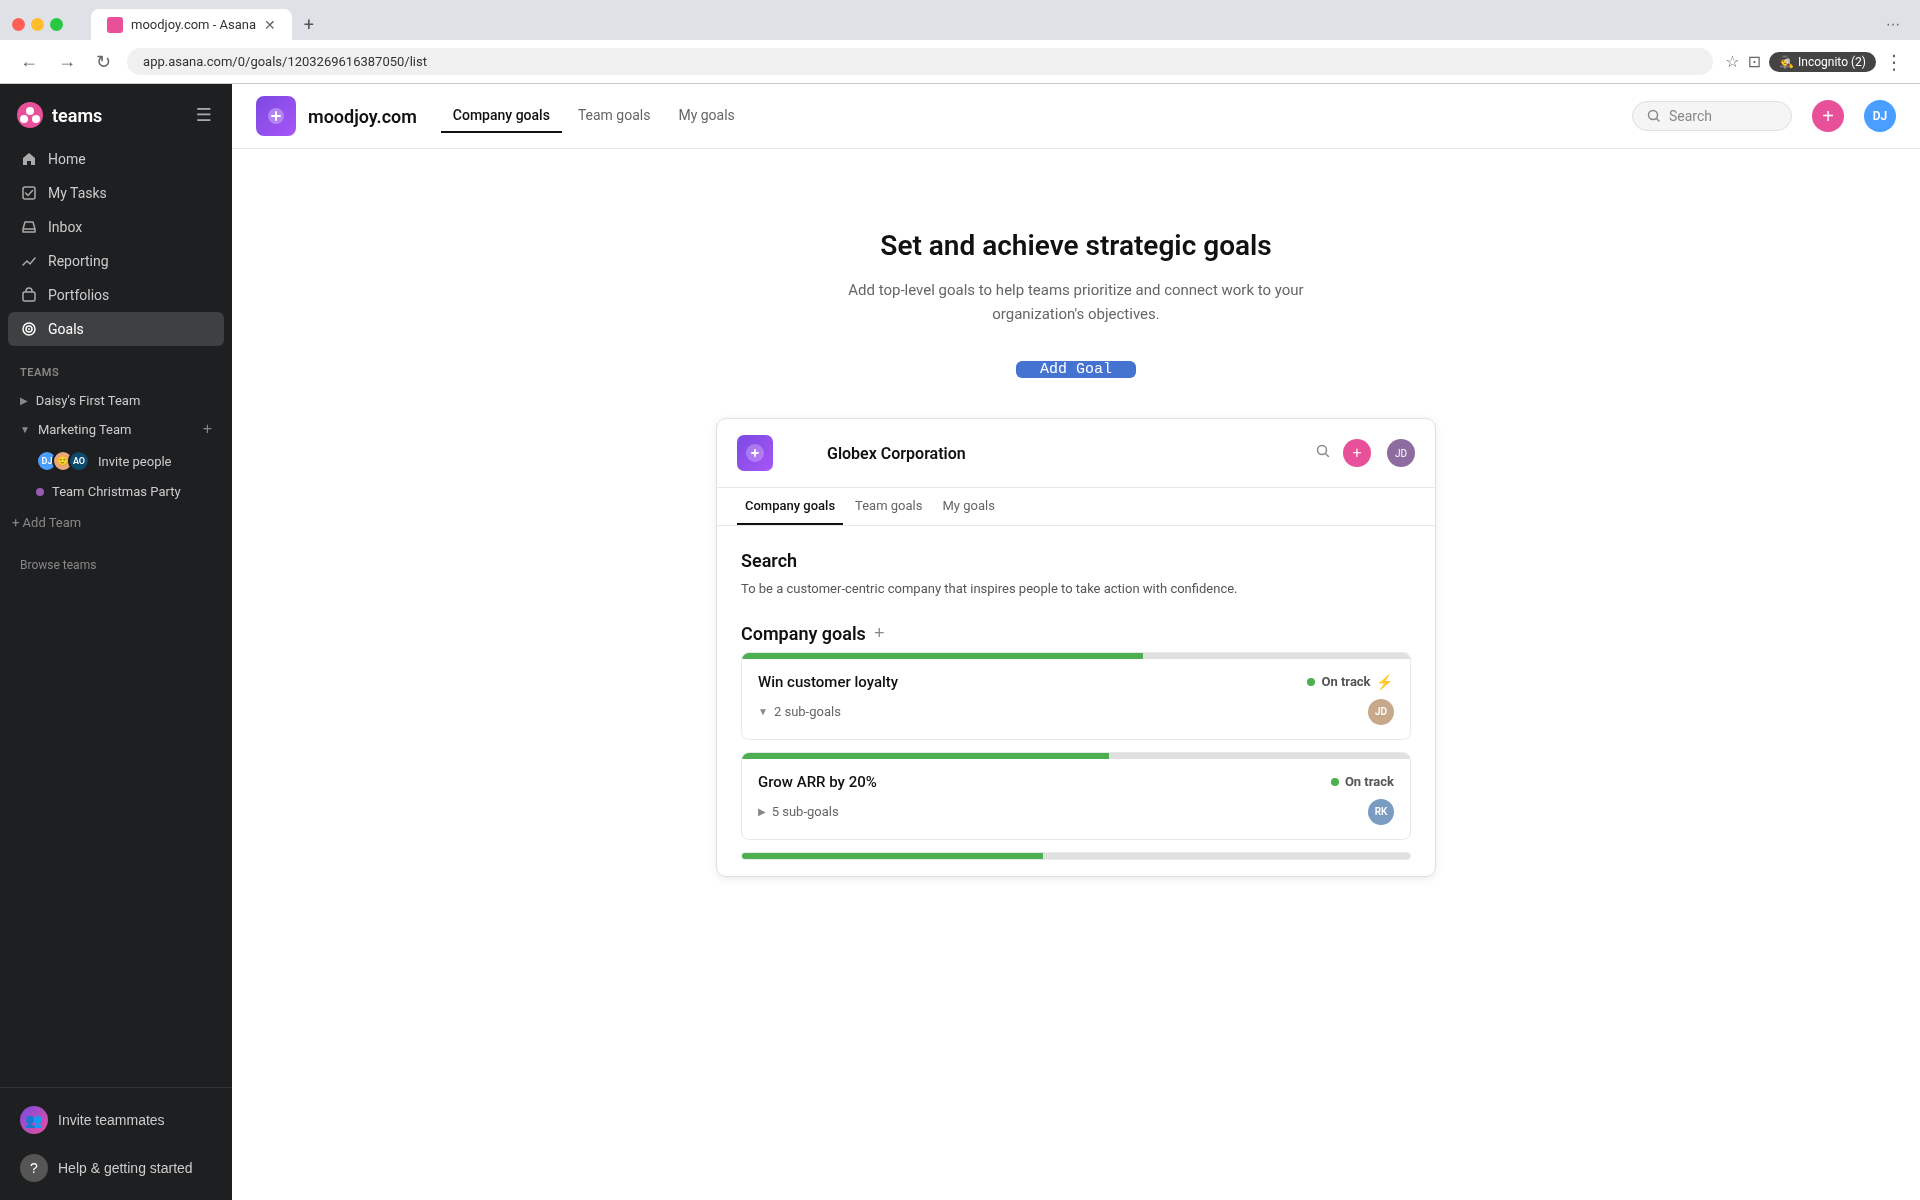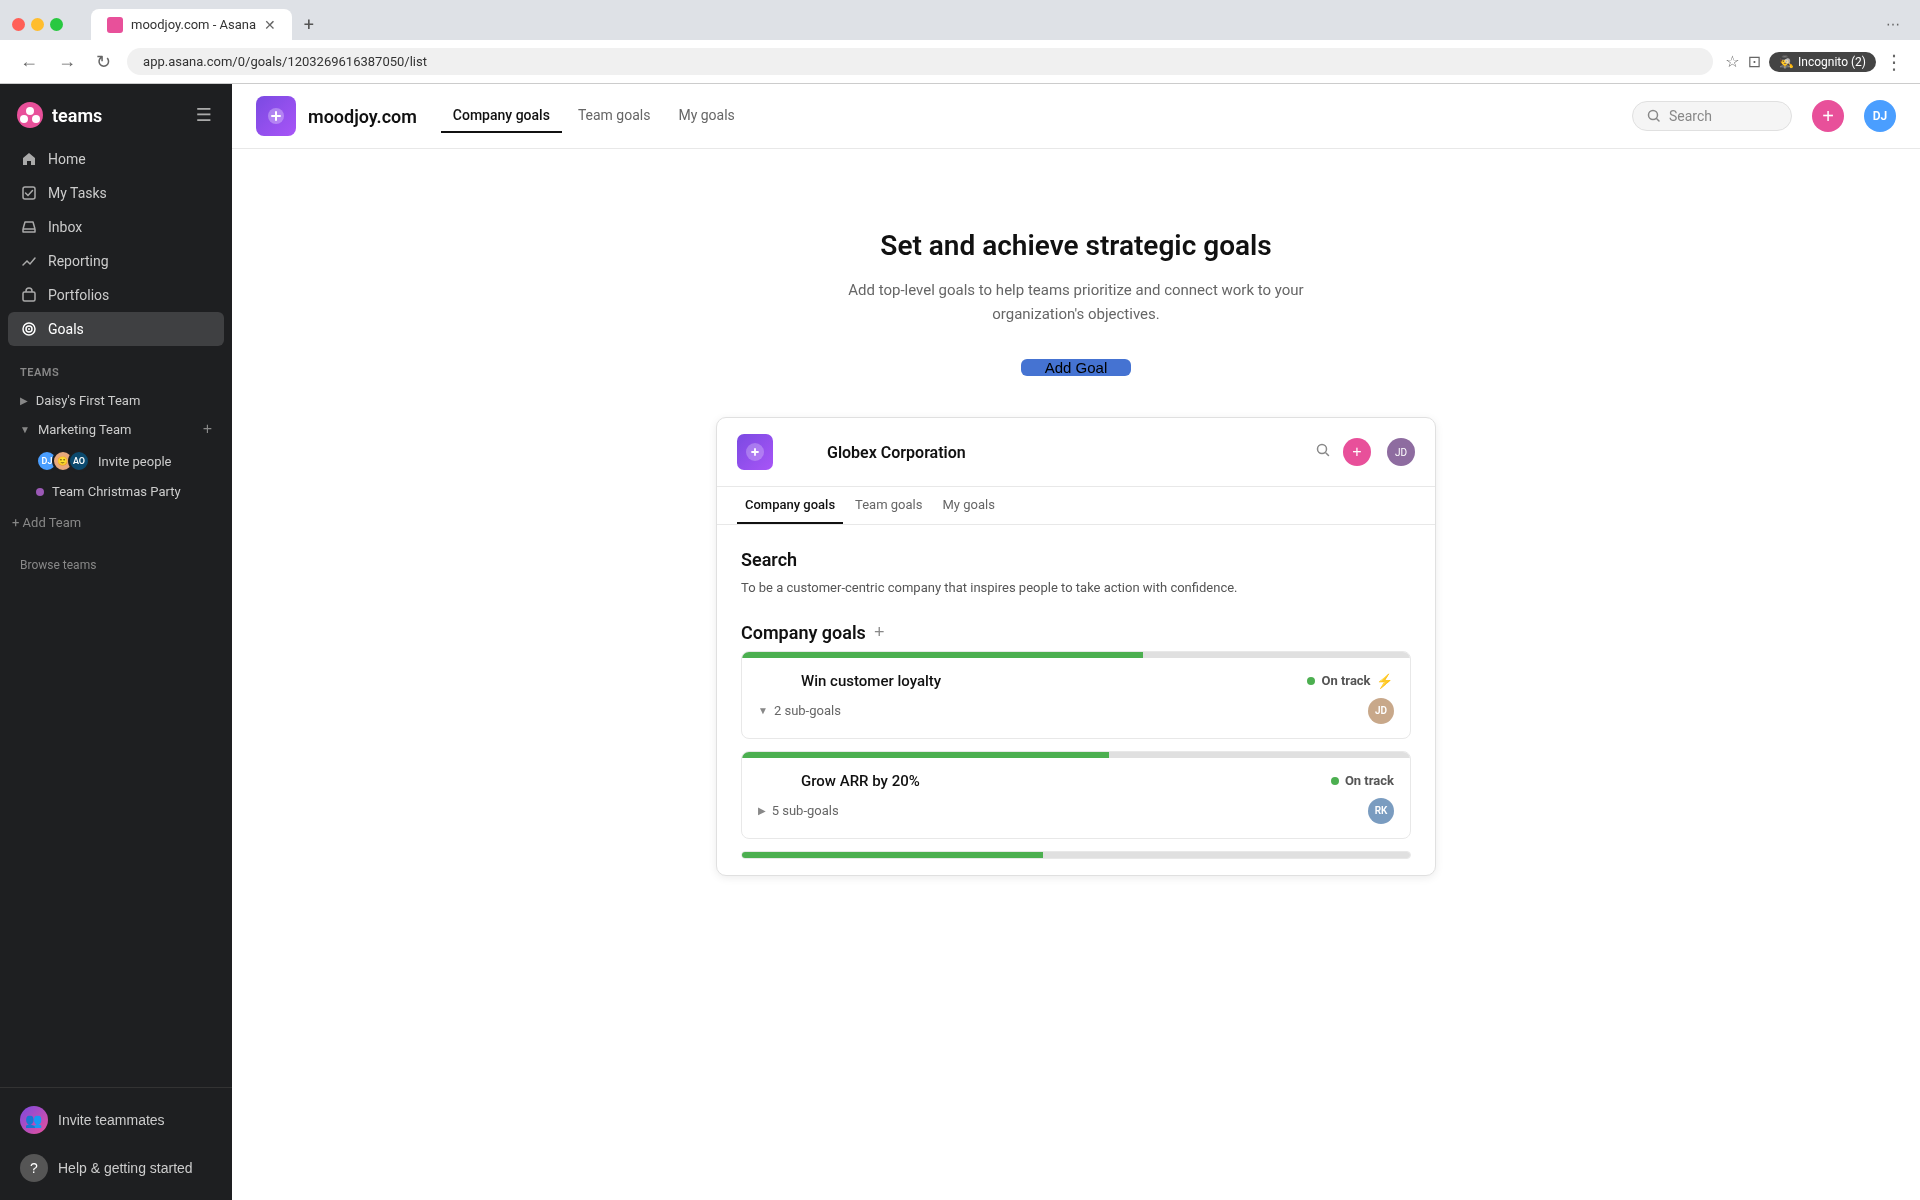--- a/index.html
+++ b/index.html
@@ -78,21 +78,21 @@
     .add-btn { width: 32px; height: 32px; background: #e8509a; border-radius: 50%; display: flex; align-items: center; justify-content: center; color: white; font-size: 20px; cursor: pointer; border: none; flex-shrink: 0; }
     .user-avatar { width: 32px; height: 32px; background: #4a9eff; border-radius: 50%; display: flex; align-items: center; justify-content: center; color: white; font-size: 12px; font-weight: 600; cursor: pointer; }
 
     
     .page-content { flex: 1; overflow-y: auto; padding: 0; }
 
     
     .hero-section { text-align: center; padding: 80px 40px 40px; }
     .hero-title { font-size: 28px; font-weight: 600; color: #111; margin-bottom: 16px; }
     .hero-subtitle { font-size: 15px; color: #666; line-height: 1.6; max-width: 500px; margin: 0 auto 32px; }
-    .add-goal-btn { background: #4573d2; color: #000000; border: none; border-radius: 6px; padding: 0 24px; font-size: 15px; font-weight: 500; cursor: pointer; }
+    .add-goal-btn { background: #4573d2; color: #ffffff; border: none; border-radius: 6px; padding: 0 24px; font-size: 15px; font-weight: 500; cursor: pointer; font-family: Liberation Mono, monospace; }
 
     
     .goals-panel { margin: 0 auto; max-width: 800px; padding: 0 40px 40px; }
     .goals-panel-inner { border: 1px solid #e0e0e0; border-radius: 10px; overflow: hidden; background: white; box-shadow: 0 2px 8px rgba(0,0,0,0.08); }
 
     .panel-header { display: flex; align-items: center; padding: 16px 20px; border-bottom: 1px solid #e8e8e8; }
     .panel-org-icon { width: 36px; height: 36px; background: linear-gradient(135deg, #7b4ae2, #a855f7); border-radius: 7px; display: flex; align-items: center; justify-content: center; color: white; font-size: 16px; margin-right: 12px; flex-shrink: 0; }
     .panel-org-name { font-size: 16px; font-weight: 600; color: #111; margin-left: 42px; }
     .panel-search { margin-left: auto; color: #888; cursor: pointer; padding: 4px; }
     .panel-add { width: 28px; height: 28px; background: #e8509a; border-radius: 50%; display: flex; align-items: center; justify-content: center; color: white; font-size: 16px; cursor: pointer; border: none; }
@@ -107,21 +107,21 @@
     .mission-section { margin-bottom: 24px; }
     .section-title { font-size: 18px; font-weight: 600; color: #111; margin-bottom: 8px; display: flex; align-items: center; gap: 8px; }
     .section-add-btn { background: none; border: none; color: #888; cursor: pointer; font-size: 18px; }
     .mission-text { font-size: 13px; color: #555; line-height: 1.5; }
 
     .company-goals-section { }
     .goal-card { border: 1px solid #e8e8e8; border-radius: 8px; margin-bottom: 12px; overflow: hidden; }
     .goal-progress-bar { height: 6px; }
     .goal-card-body { padding: 14px 16px; }
     .goal-card-top { display: flex; align-items: center; justify-content: space-between; margin-bottom: 8px; }
-    .goal-name { font-size: 15px; font-weight: 500; color: #111; margin-left: 43px; }
+    .goal-name { font-size: 15px; font-weight: 500; color: #111; }
     .goal-status { display: flex; align-items: center; gap: 6px; font-size: 13px; color: #555; font-weight: bold; }
     .status-dot { width: 8px; height: 8px; border-radius: 50%; flex-shrink: 0; }
     .on-track { background: #4caf50; }
     .lightning { font-size: 14px; }
     .goal-card-bottom { display: flex; align-items: center; justify-content: space-between; }
     .subgoals-toggle { display: flex; align-items: center; gap: 6px; font-size: 13px; color: #666; cursor: pointer; }
     .sub-chevron { font-size: 10px; color: #888; }
     .owner-avatar-img { width: 26px; height: 26px; border-radius: 50%; background: #9b7; display: flex; align-items: center; justify-content: center; color: white; font-size: 10px; font-weight: 600; }
   </style>
 </head>

